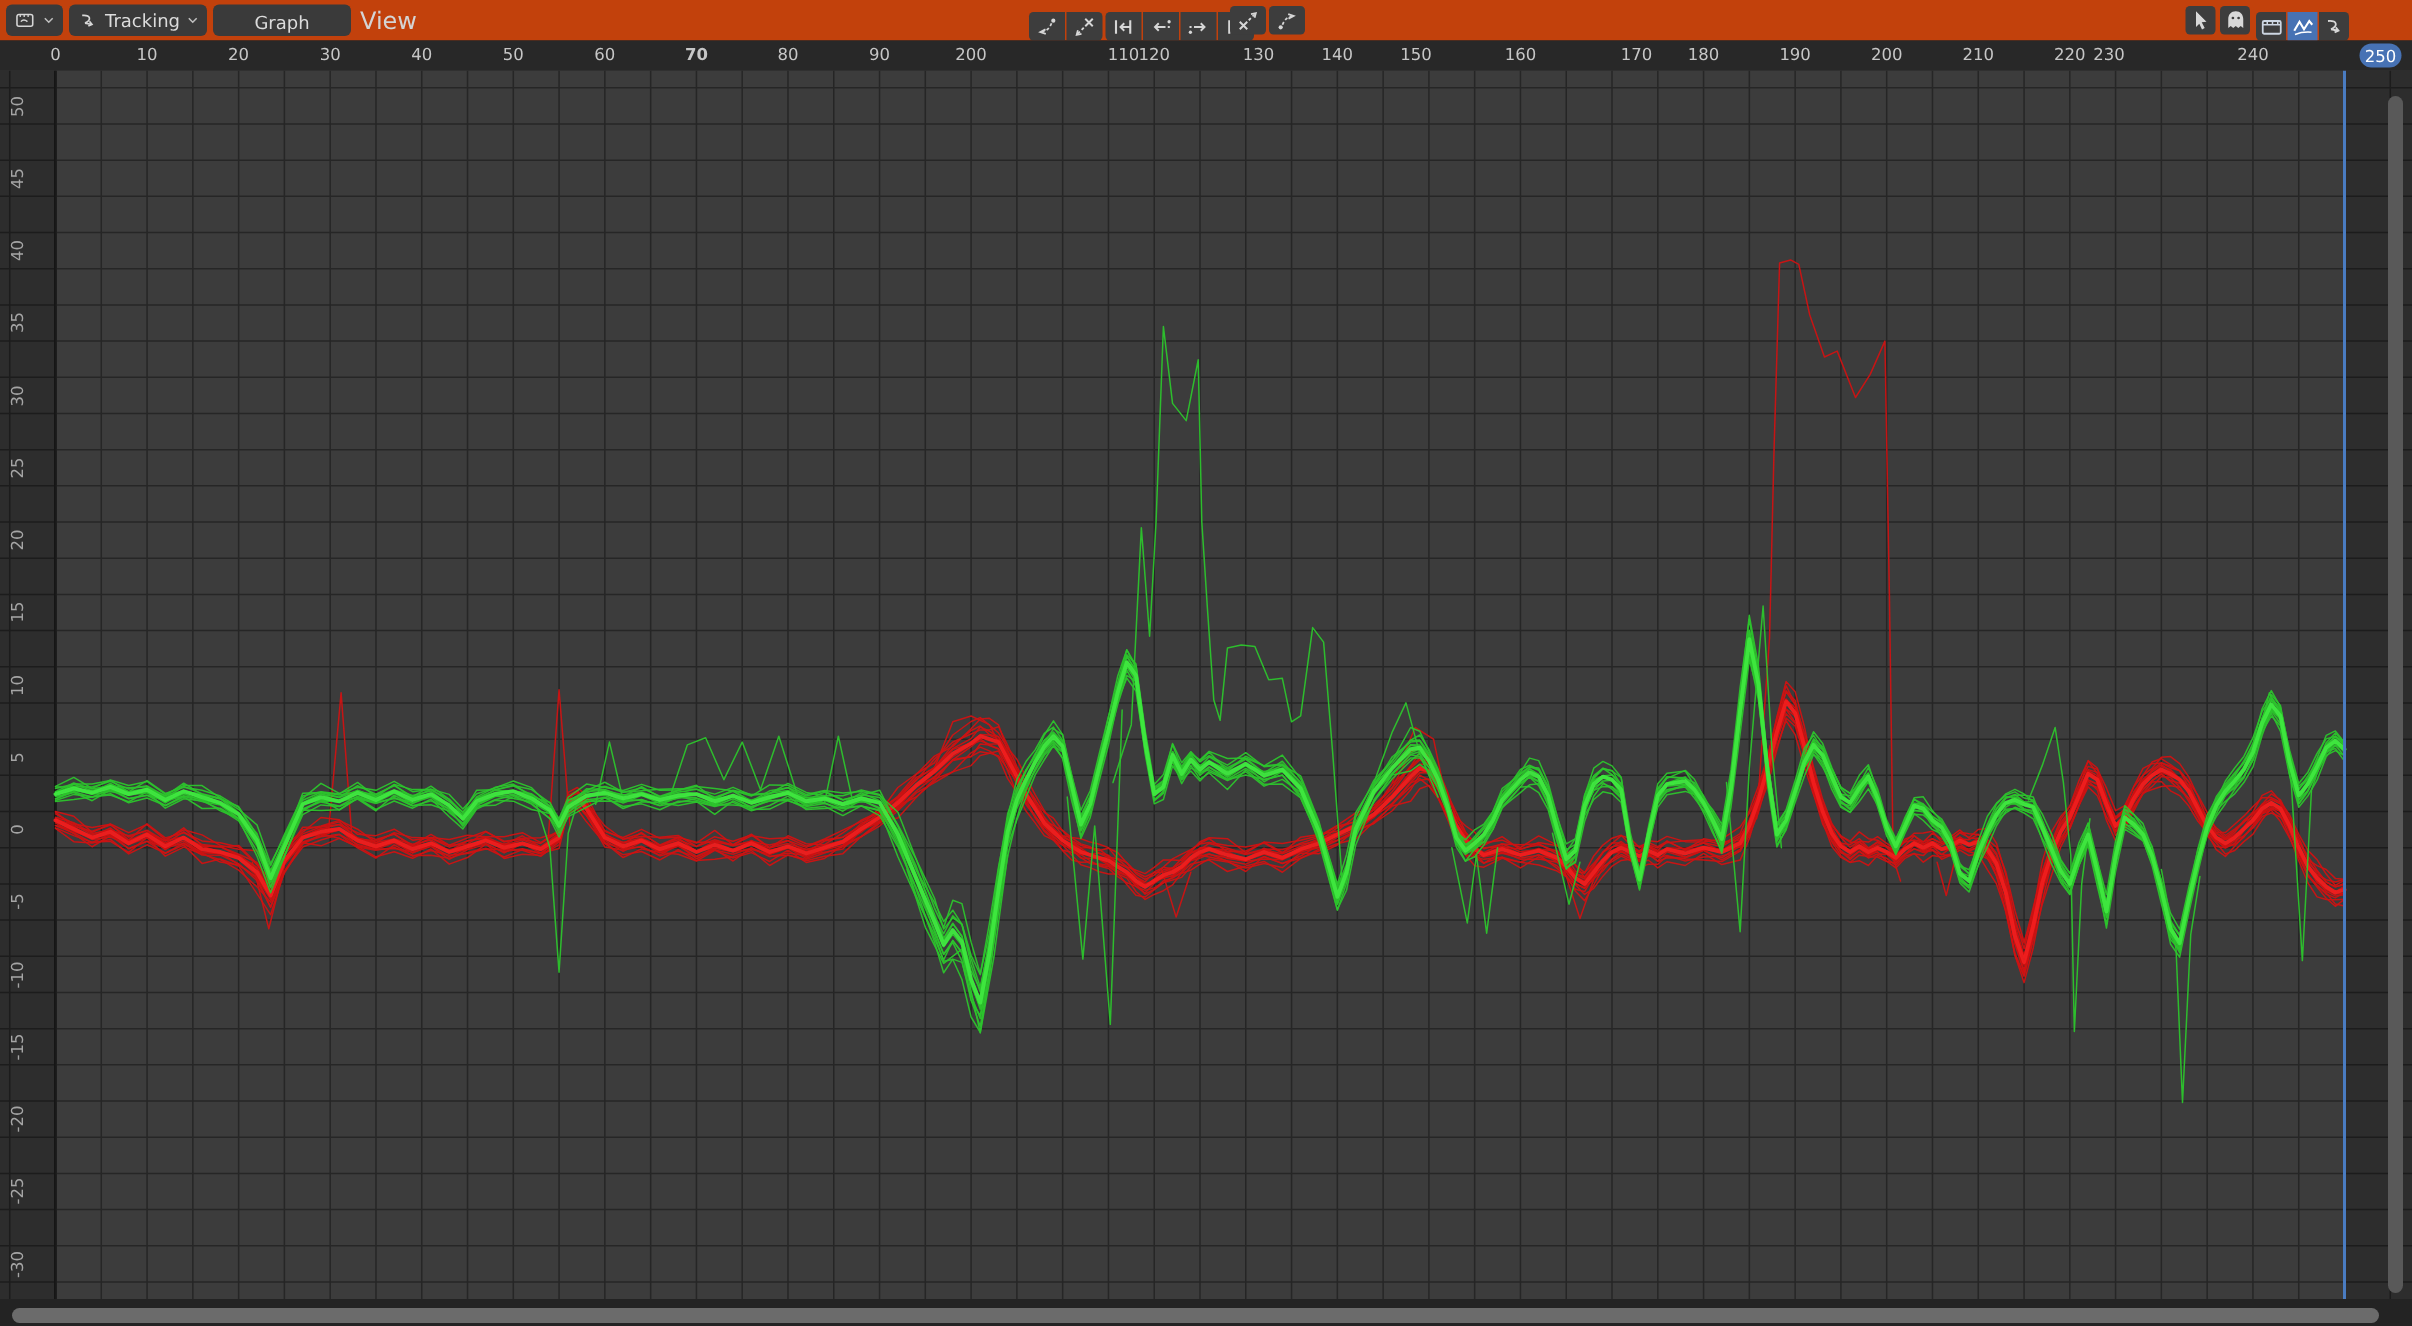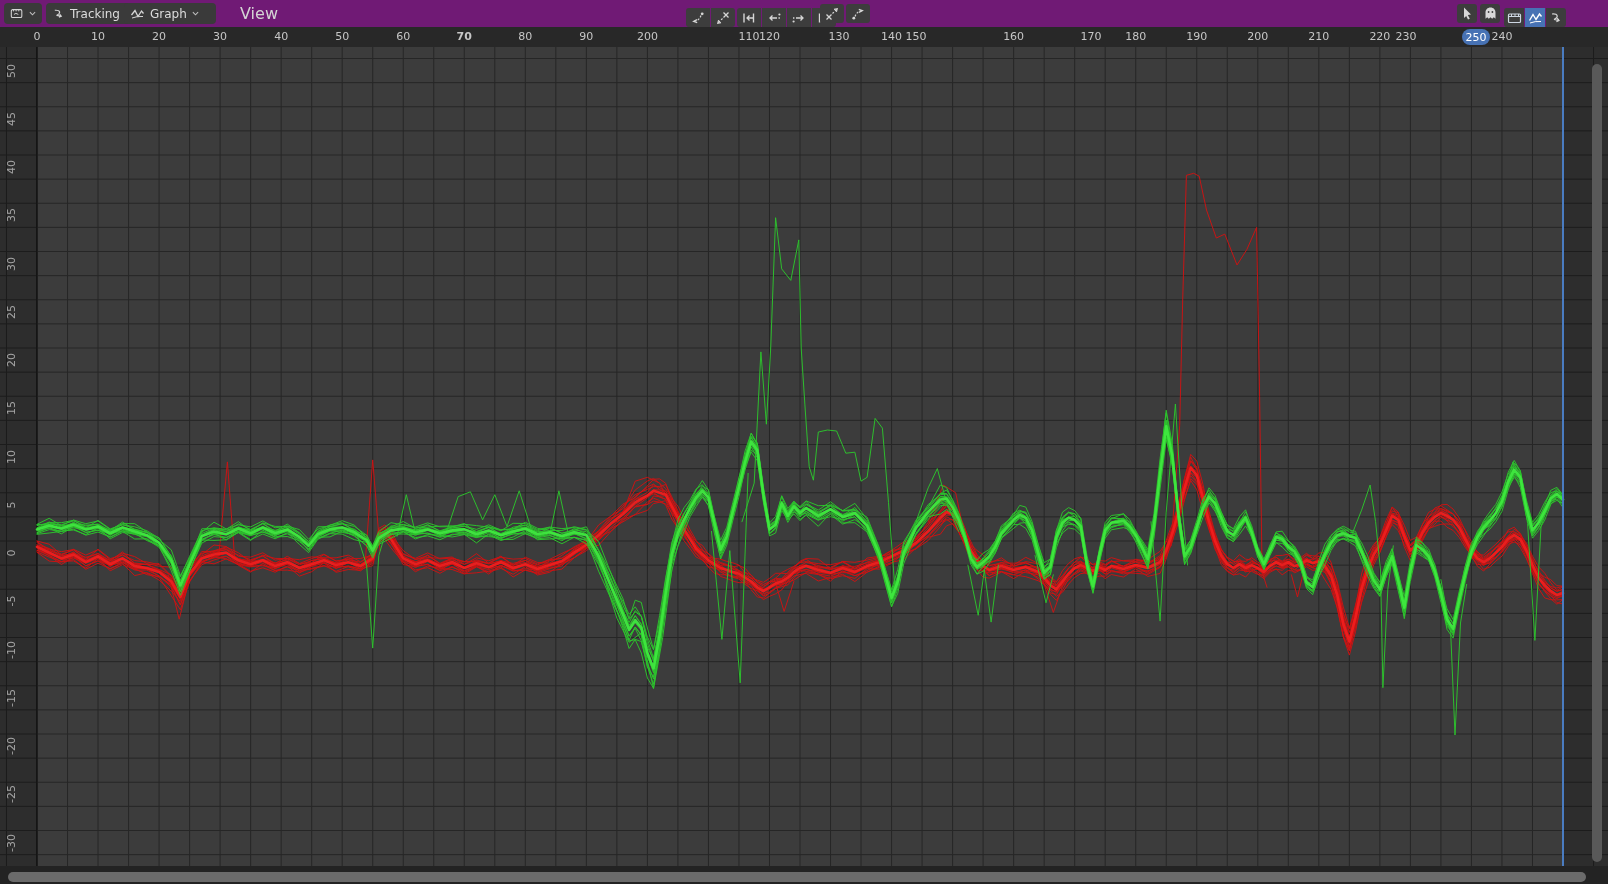--- a/index.html
+++ b/index.html
@@ -1,32 +1,32 @@
 <!DOCTYPE html>
 <html><head>
 <meta charset="utf-8">
 <style>
   html,body{margin:0;padding:0;background:#3c3c3c;width:1608px;height:884px;overflow:hidden;
     font-family:"DejaVu Sans","Liberation Sans",sans-serif;-webkit-font-smoothing:antialiased;}
   #app{position:relative;width:1608px;height:884px;background:#3c3c3c;}
   
-  #header{position:absolute;left:0;top:0;width:1608px;height:27px;background:#701a75;border-bottom:1px solid #1f1f1f;}
+  #header{position:absolute;left:0;top:0;width:1608px;height:27px;background:#c2410c;border-bottom:1px solid #1f1f1f;}
   .hbtn{position:absolute;top:3px;height:21px;background:#3a3a3a;border-radius:4px;display:flex;align-items:center;
     padding:0 6px;box-sizing:border-box;color:#dcdcdc;font-size:12px;gap:5px;cursor:default;}
   .hmenu{position:absolute;top:3px;height:21px;display:flex;align-items:center;padding:0 8px;color:#d4d4d4;font-size:16px;}
   .chev{width:7px;height:5px;flex:0 0 auto;}
   .ibtn{position:absolute;top:4px;width:24px;height:19px;background:#3d3d3d;display:flex;align-items:center;justify-content:center;}
   .btngroup{position:absolute;top:4px;height:19px;display:flex;gap:1px;}
   .btngroup .ibtn{position:relative;}
   .rnd-l{border-radius:3px 0 0 3px;} .rnd-r{border-radius:0 3px 3px 0;} .rnd{border-radius:3px;}
   .active-blue{background:#4772b4 !important;}
   
   #ruler{position:absolute;left:0;top:27px;width:1608px;height:20px;background:#282828;border-bottom:1px solid #222;}
   .rtick{position:absolute;top:3px;transform:translateX(-50%);font-size:11px;color:#c6c6c6;}
-  #framepill{position:absolute;left:1462px;top:2px;width:28px;height:16px;background:#4772b4;border-radius:8px;
+  #framepill{position:absolute;left:1573px;top:2px;width:28px;height:16px;background:#4772b4;border-radius:8px;
     color:#fff;font-size:11px;display:flex;align-items:center;justify-content:center;}
   
   #plot{position:absolute;left:0;top:47px;width:1608px;height:819px;background:#3c3c3c;}
   #curves{position:absolute;left:0;top:0;}
   .ylab{position:absolute;left:1px;width:22px;height:12px;line-height:12px;text-align:center;
     font-size:11px;color:#a5a5a5;transform:rotate(-90deg);}
   
   #bottomstrip{position:absolute;left:0;top:866px;width:1608px;height:18px;background:#232323;}
   #hscroll{position:absolute;left:8px;top:872px;width:1578px;height:10px;background:#6b6b6b;border-radius:5px;}
   #vscroll{position:absolute;left:1592px;top:64px;width:10px;height:798px;background:#595959;border-radius:5px;}
@@ -54,21 +54,21 @@
       <svg width="14" height="14" viewBox="0 0 14 14">
         <path d="M3 3 C9 2.5 10 6 5 8.5" fill="none" stroke="#d6d6d6" stroke-width="1.2"></path>
         <path d="M5 8.5 L10 9.5 M8.2 7.2 L10 9.5 L7.4 10.6" fill="none" stroke="#d6d6d6" stroke-width="1.2"></path>
       </svg>
       <span>Tracking</span>
       <svg class="chev" viewBox="0 0 8 5">
           <path d="M1 1 L4 4 L7 1" stroke="#bfbfbf" stroke-width="1.2" fill="none"></path>
         </svg>
     </div>
 
-    <div class="hbtn" style="left:124px;width:92px;">
+    <div class="hbtn" style="left:142px;width:92px;flex-direction:column;">
       <svg width="15" height="14" viewBox="0 0 15 14">
         <path d="M1.5 8 L5 3.5 L8 9.5 L11.5 4 L13.5 6.5" fill="none" stroke="#d6d6d6" stroke-width="1.3"></path>
         <path d="M2 11 q5 -2 11 -1.5" fill="none" stroke="#d6d6d6" stroke-width="1"></path>
       </svg>
       <span>Graph</span>
       <svg class="chev" viewBox="0 0 8 5">
           <path d="M1 1 L4 4 L7 1" stroke="#bfbfbf" stroke-width="1.2" fill="none"></path>
         </svg>
     </div>
 
@@ -185,21 +185,21 @@
       <div class="rtick" style="left: 342.2px;">50</div>
       <div class="rtick" style="left: 403.24px;">60</div>
       <div class="rtick" style="left: 464.28px; font-weight: bold;">70</div>
       <div class="rtick" style="left: 525.32px;">80</div>
       <div class="rtick" style="left: 586.36px;">90</div>
       <div class="rtick" style="left: 647.4px;">200</div>
       <div class="rtick" style="left: 749px;">110</div>
       <div class="rtick" style="left: 769.48px;">120</div>
       <div class="rtick" style="left: 839px;">130</div>
       <div class="rtick" style="left: 891.56px;">140</div>
-      <div class="rtick" style="left: 916px;">150</div>
+      <div class="rtick" style="left: 944px;">150</div>
       <div class="rtick" style="left: 1013.64px;">160</div>
       <div class="rtick" style="left: 1091px; text-align: right;">170</div>
       <div class="rtick" style="left: 1135.72px;">180</div>
       <div class="rtick" style="left: 1196.76px;">190</div>
       <div class="rtick" style="left: 1257.8px;">200</div>
       <div class="rtick" style="left: 1318.84px;">210</div>
       <div class="rtick" style="left: 1379.88px;">220</div>
       <div class="rtick" style="left: 1406px;">230</div>
       <div class="rtick" style="left: 1501.96px;">240</div>
     </div>

